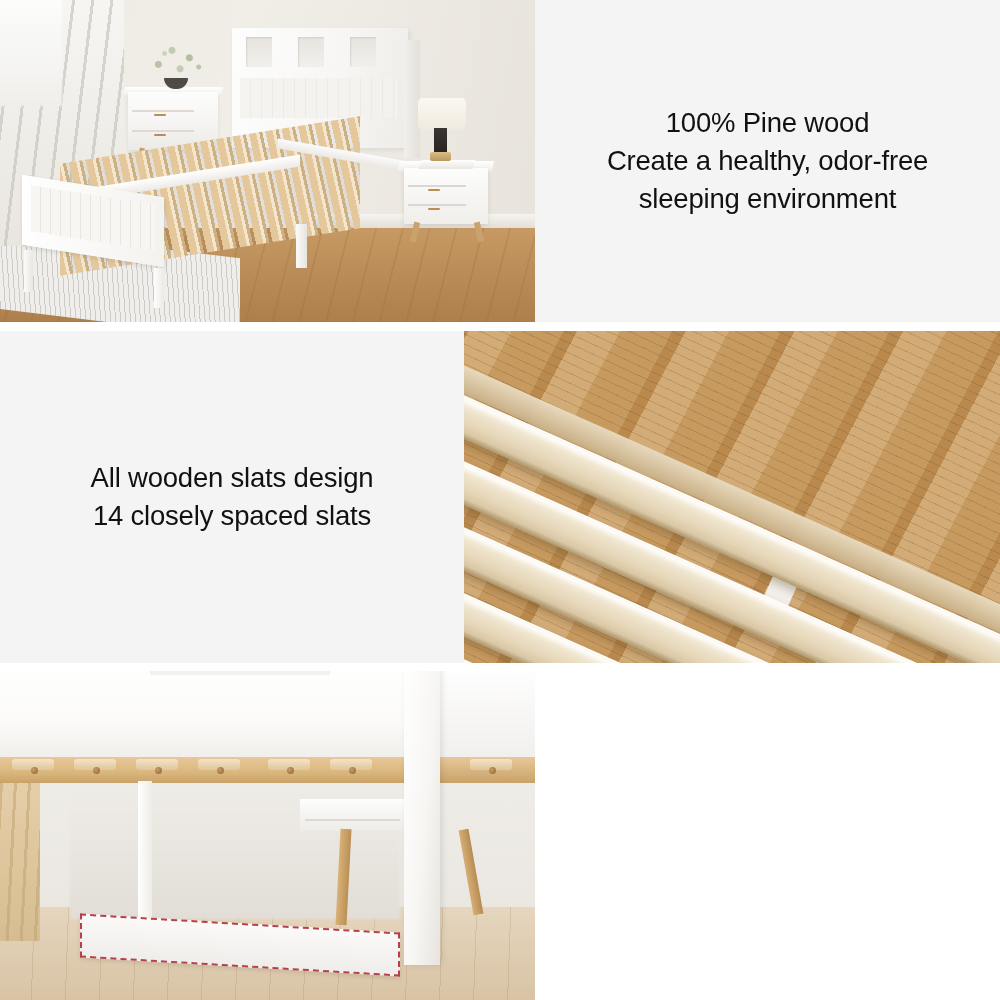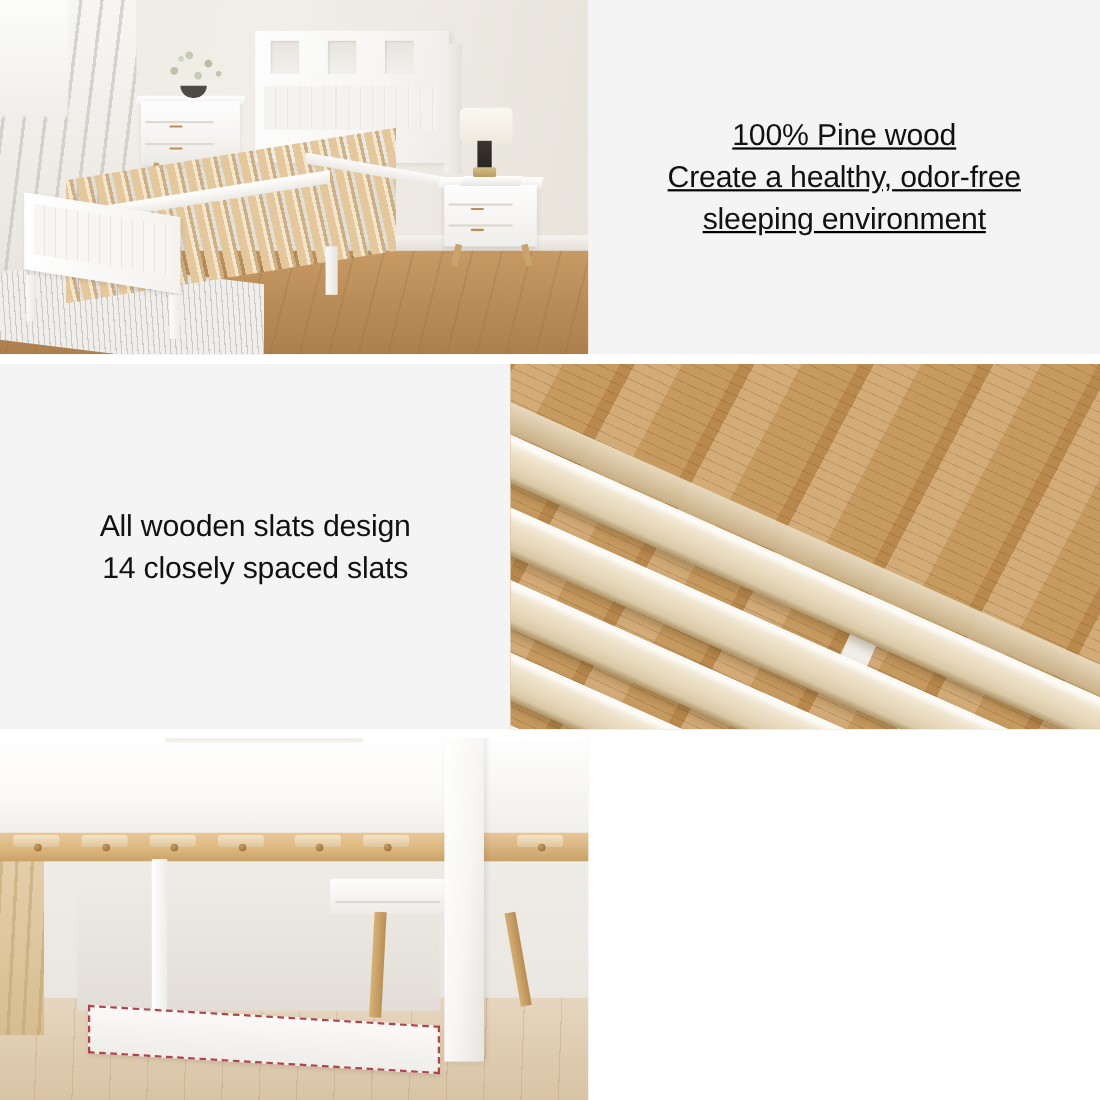--- a/index.html
+++ b/index.html
@@ -6,21 +6,21 @@
   body{
     width:1000px;height:1000px;
     background:#ffffff;
     font-family:"Liberation Sans", sans-serif;
     overflow:hidden;
   }
   .page{position:relative;width:1000px;height:1000px;background:#ffffff;}
 
   
   .row{position:absolute;left:0;width:1000px;display:flex;}
-  .row1{top:0;height:322px;text-decoration:underline;}
+  .row1{top:0;height:322px;}
   .row2{top:331px;height:332px;}
   .row3{top:671px;height:329px;}
 
   .cell{position:relative;overflow:hidden;height:100%;}
   .textcell{background:#f4f4f4;display:flex;align-items:center;justify-content:center;}
   .imgcell{background:#f4f4f4;}
 
   .caption{
     text-align:center;
     color:#111111;

